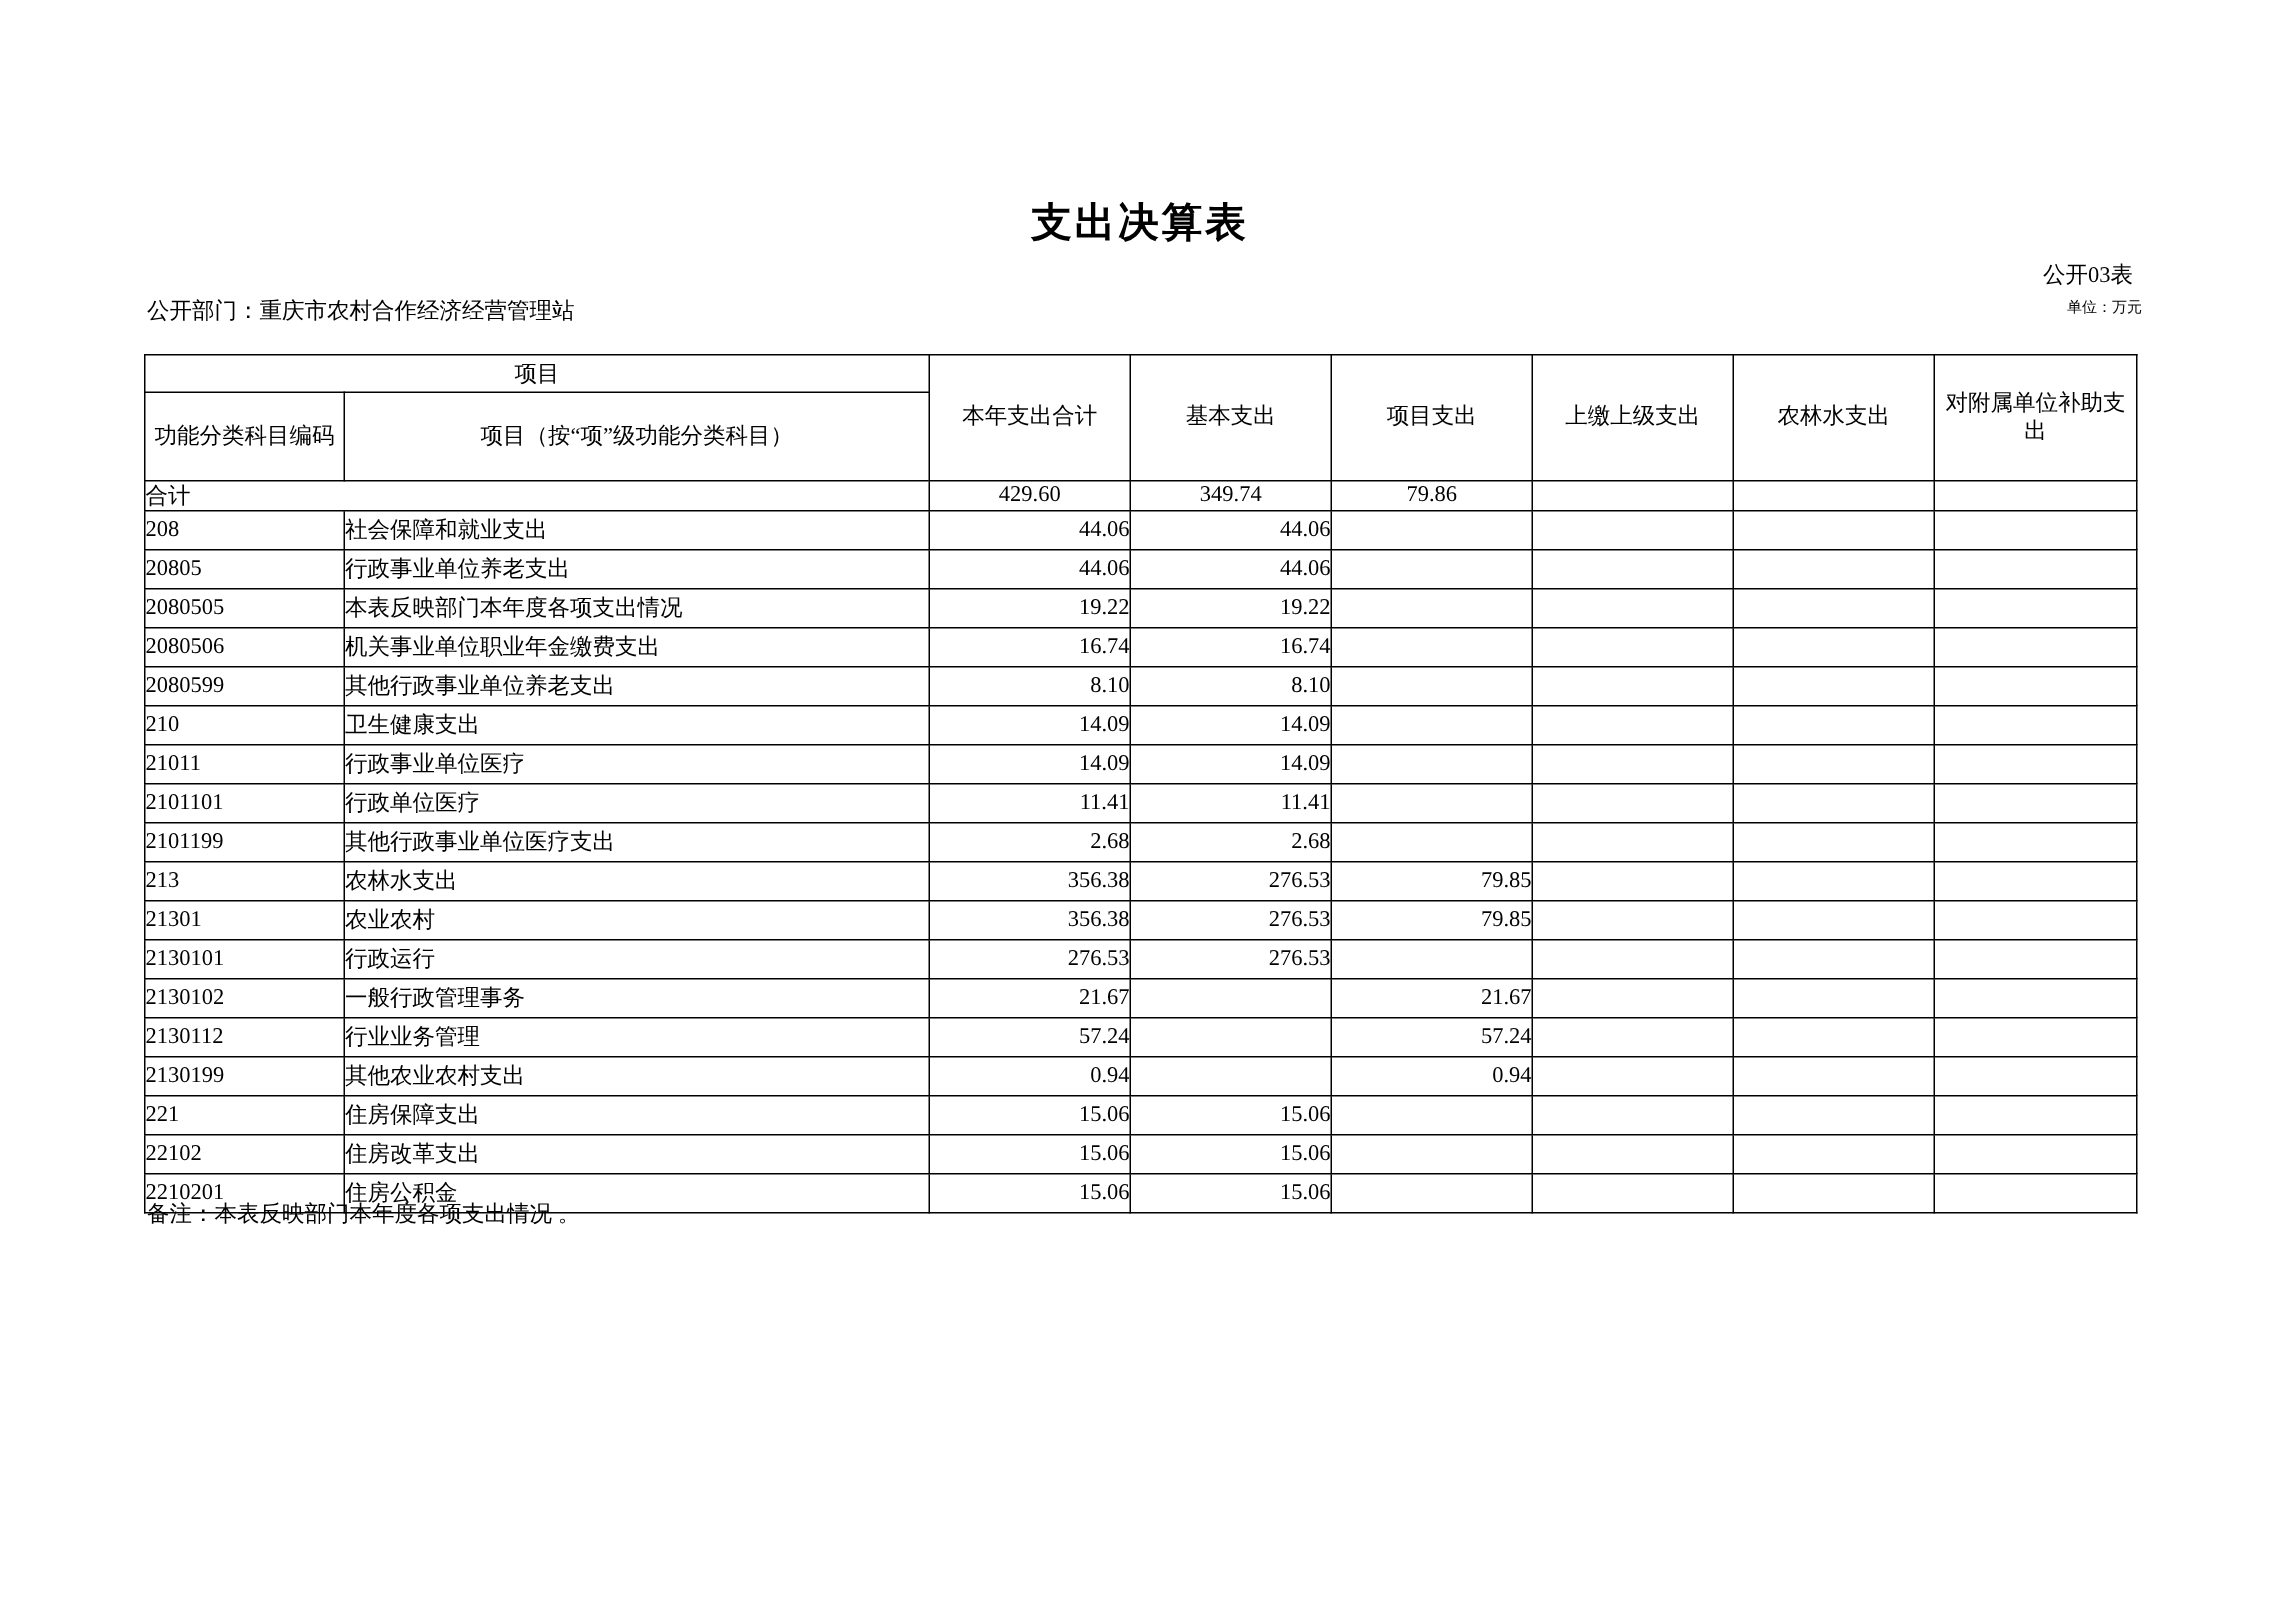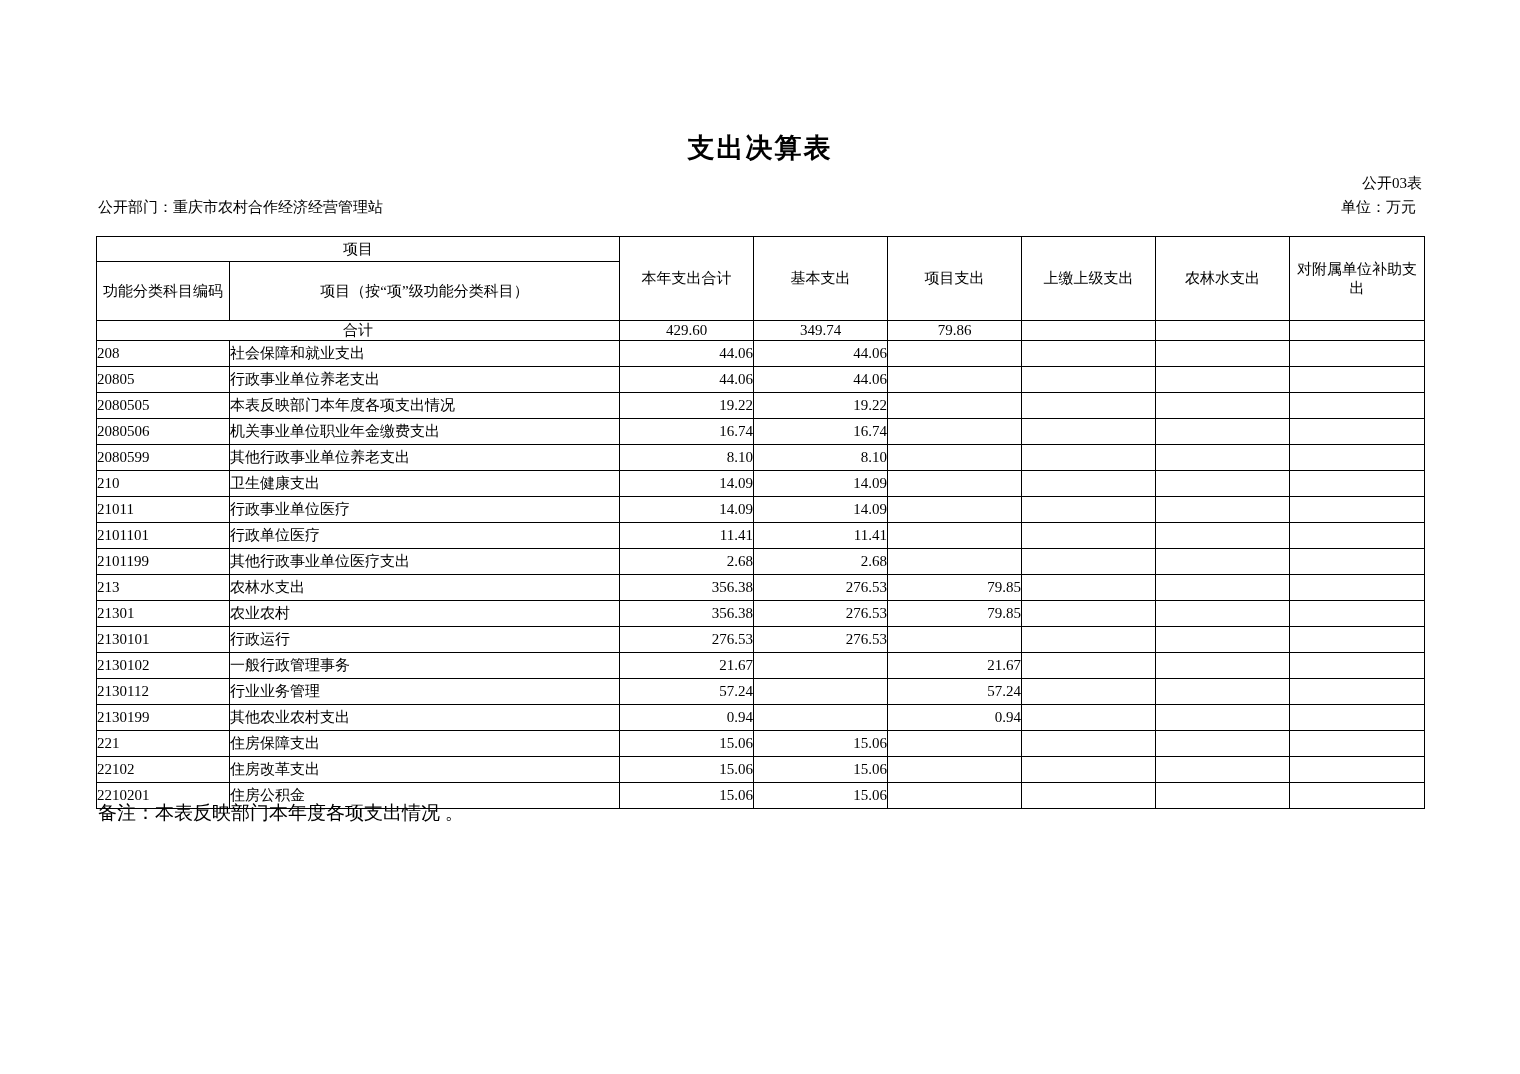--- a/index.html
+++ b/index.html
@@ -39,22 +39,22 @@
   }
   .dept-line {
     position: absolute;
     top: 198px;
     left: 98px;
     font-size: 15px;
   }
   .unit-line {
     position: absolute;
     top: 198px;
-    right: 104px;
-    font-size: 15px;
+    right: 92px;
+    font-size: 10px;
   }
   table.main {
     position: absolute;
     top: 236px;
     left: 96px;
     border-collapse: collapse;
     table-layout: fixed;
     width: 1328px;
   }
   table.main td, table.main th {
@@ -94,38 +94,38 @@
     height: 25px;
     font-size: 15px;
   }
   td.num {
     text-align: right;
     padding-right: 6px;
     font-size: 15px;
     font-family: "Liberation Serif", serif;
   }
   tr.total td {
-    text-align: center;
+    text-align: left;
   }
   tr.total td.num {
     text-align: center;
   }
   .lvl-cat { font-weight: bold; padding-left: 4px; }
   .lvl-sub { font-weight: bold; padding-left: 18px; }
   .lvl-item { font-weight: normal; padding-left: 50px; }
   .num-bold { font-weight: bold; }
   .total-label {
     text-align: center;
     font-size: 15px;
   }
   .note {
     position: absolute;
     top: 800px;
     left: 98px;
-    font-size: 19px;
+    font-size: 15px;
   }
   
   .hdr-proj-span {
     text-align: center;
     height: 24px;
   }
 </style>
 </head>
 <body>
 

